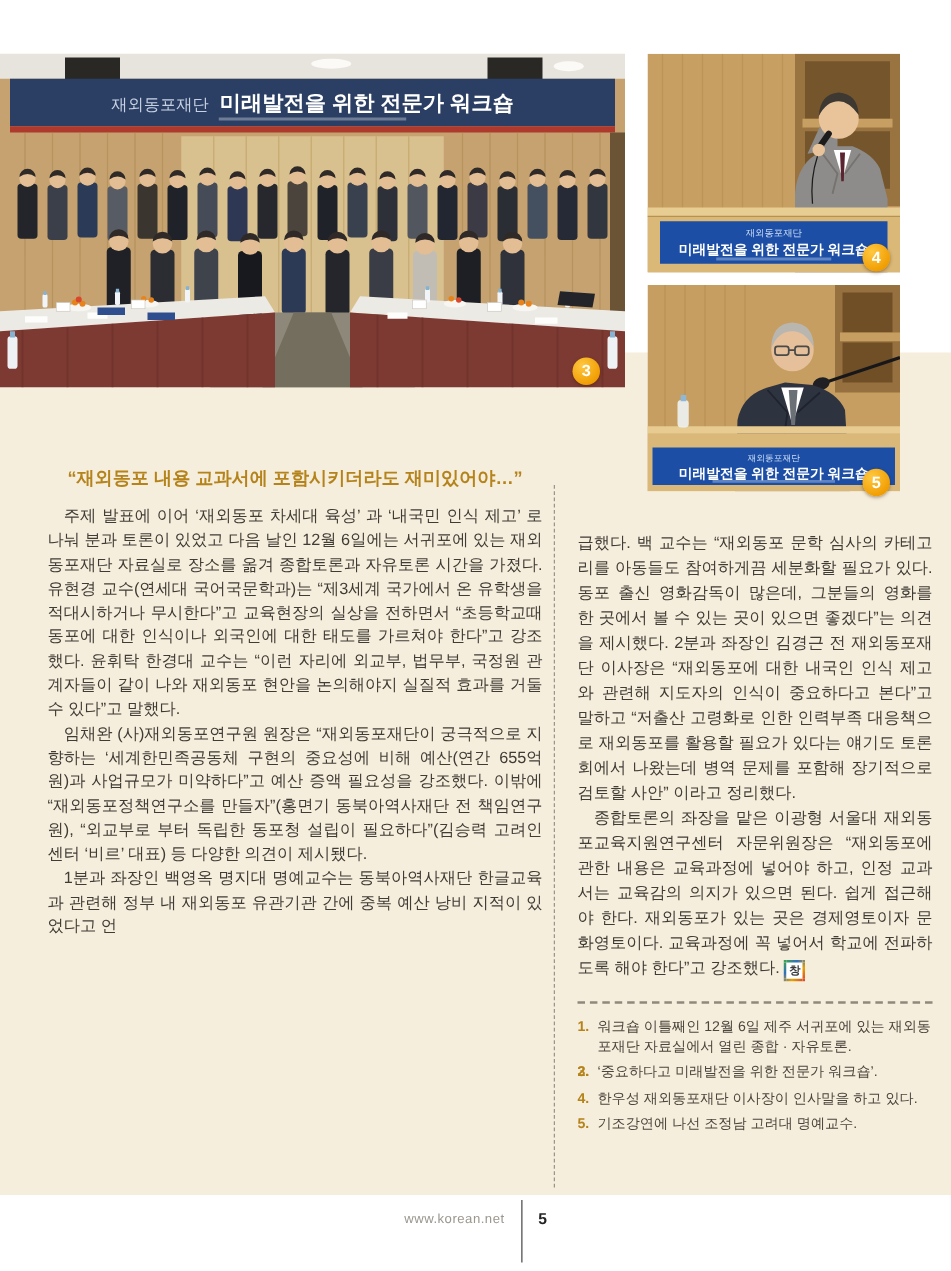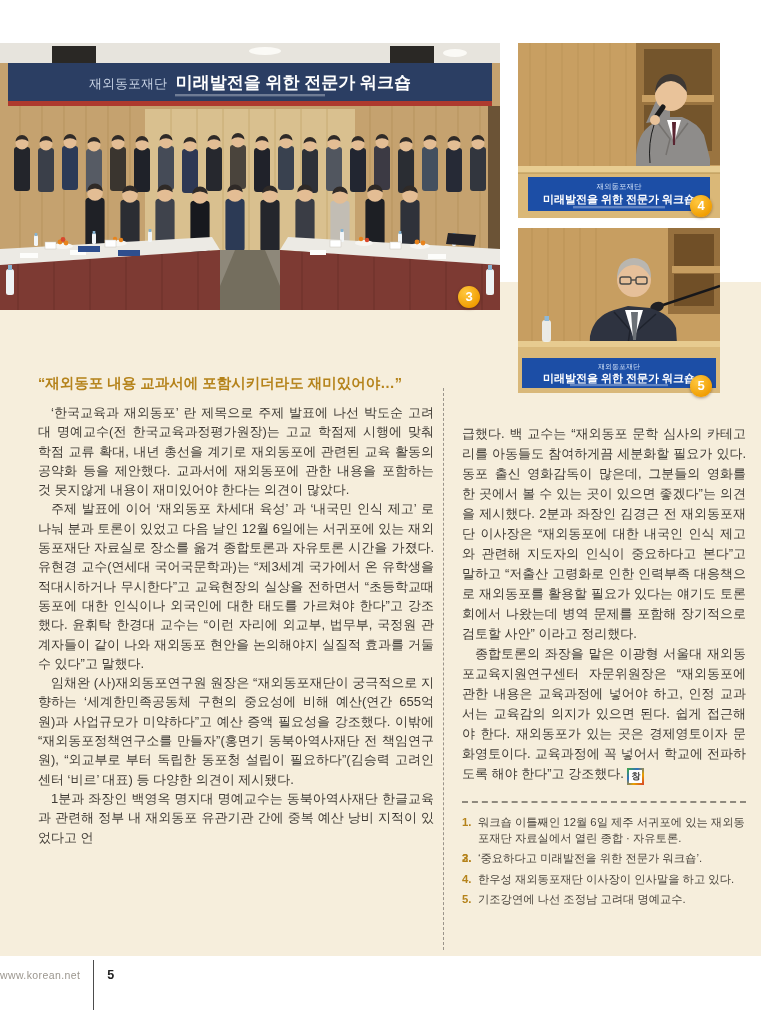--- a/index.html
+++ b/index.html
@@ -23,39 +23,39 @@
   .badge-3{left:458px;top:286px;}
   .badge-4{left:690px;top:195px;}
   .badge-5{left:690px;top:375px;}
   .col{position:absolute;color:#3f3b35;text-align:justify;}
   .col p{margin:0;}
   .col-left{left:38px;top:358px;width:396px;font-size:13px;line-height:19.3px;}
   .col-right{left:462px;top:424px;width:284px;font-size:13px;line-height:20px;}
   .indent{text-indent:13px;}
   .col-left h2{
     margin:15px 0 10px 0;font-size:14.5px;line-height:20px;color:#b5831b;
-    font-weight:bold;text-align:left;
+    font-weight:bold;text-align:center;
   }
   .divider-v{
     position:absolute;left:443px;top:388px;height:562px;width:0;
     border-left:1px dashed #9a948a;
   }
   .endmark{
     display:inline-block;width:13px;height:13px;line-height:13px;text-align:center;
     font-size:9px;font-weight:bold;color:#3a3a3a;background:#fff;vertical-align:-1px;
     border:2px solid;border-image:linear-gradient(135deg,#3fa44e,#2f6fbe,#e8a200,#d84b2a) 1;
     text-indent:0;
   }
   .dashes{margin:16px 0 12px 0;border-top:2px dashed #8f897d;height:0;}
   .footnotes{margin:0;padding:0;list-style:none;font-size:11.3px;line-height:15.6px;color:#4a453d;}
   .footnotes li{position:relative;padding-left:16px;margin-bottom:5px;text-align:left;}
   .fn-num{position:absolute;left:0;top:0;color:#b5831b;font-weight:bold;}
   .page-footer{
     position:absolute;left:0;top:960px;width:761px;
-    display:flex;justify-content:flex-start;align-items:flex-start;
+    display:flex;justify-content:center;align-items:flex-start;
   }
   .site{color:#9b968e;font-size:10.5px;letter-spacing:.4px;padding-top:9px;margin-right:13px;}
   .footer-rule{width:1px;height:50px;background:#4c4c4c;}
   .pagenum{font-weight:bold;font-size:12.5px;color:#222;padding-top:8px;margin-left:13px;}
 </style>
 </head>
 <body>
 
 <div class="cream"></div>
 
@@ -253,21 +253,20 @@
     <rect x="4" y="130" width="194" height="30" fill="#1c4ea6"></rect>
     <text x="101" y="141" text-anchor="middle" font-size="7" fill="#cfe0f8">재외동포재단</text>
     <text x="101" y="154" text-anchor="middle" font-size="11" font-weight="bold" fill="#ffffff">미래발전을 위한 전문가 워크숍</text>
     <rect x="52" y="156" width="98" height="2.2" fill="#ffffff" opacity="0.3"></rect>
   </svg>
 </figure>
 <span class="badge badge-5">5</span>
 
 <div class="col col-left">
   <h2>“재외동포 내용 교과서에 포함시키더라도 재미있어야…”</h2>
-  <p class="indent">‘한국교육과 재외동포’ 란 제목으로 주제 발표에 나선 박도순 고려대 명예교수(전 한국교육과정평가원장)는 고교 학점제 시행에 맞춰 학점 교류 확대, 내년 총선을 계기로 재외동포에 관련된 교육 활동의 공약화 등을 제안했다. 교과서에 재외동포에 관한 내용을 포함하는 것 못지않게 내용이 재미있어야 한다는 의견이 많았다.</p>
   <p class="indent">주제 발표에 이어 ‘재외동포 차세대 육성’ 과 ‘내국민 인식 제고’ 로 나눠 분과 토론이 있었고 다음 날인 12월 6일에는 서귀포에 있는 재외동포재단 자료실로 장소를 옮겨 종합토론과 자유토론 시간을 가졌다. 유현경 교수(연세대 국어국문학과)는 “제3세계 국가에서 온 유학생을 적대시하거나 무시한다”고 교육현장의 실상을 전하면서 “초등학교때 동포에 대한 인식이나 외국인에 대한 태도를 가르쳐야 한다”고 강조했다. 윤휘탁 한경대 교수는 “이런 자리에 외교부, 법무부, 국정원 관계자들이 같이 나와 재외동포 현안을 논의해야지 실질적 효과를 거둘수 있다”고 말했다.</p>
   <p class="indent">임채완 (사)재외동포연구원 원장은 “재외동포재단이 궁극적으로 지향하는 ‘세계한민족공동체 구현의 중요성에 비해 예산(연간 655억 원)과 사업규모가 미약하다”고 예산 증액 필요성을 강조했다. 이밖에 “재외동포정책연구소를 만들자”(홍면기 동북아역사재단 전 책임연구원), “외교부로 부터 독립한 동포청 설립이 필요하다”(김승력 고려인센터 ‘비르’ 대표) 등 다양한 의견이 제시됐다.</p>
   <p class="indent">1분과 좌장인 백영옥 명지대 명예교수는 동북아역사재단 한글교육과 관련해 정부 내 재외동포 유관기관 간에 중복 예산 낭비 지적이 있었다고 언</p>
 </div>
 
 <div class="divider-v"></div>
 
 <div class="col col-right">
   <p>급했다. 백 교수는 “재외동포 문학 심사의 카테고리를 아동들도 참여하게끔 세분화할 필요가 있다. 동포 출신 영화감독이 많은데, 그분들의 영화를 한 곳에서 볼 수 있는 곳이 있으면 좋겠다”는 의견을 제시했다. 2분과 좌장인 김경근 전 재외동포재단 이사장은 “재외동포에 대한 내국인 인식 제고와 관련해 지도자의 인식이 중요하다고 본다”고 말하고 “저출산 고령화로 인한 인력부족 대응책으로 재외동포를 활용할 필요가 있다는 얘기도 토론회에서 나왔는데 병역 문제를 포함해 장기적으로 검토할 사안” 이라고 정리했다.</p>
   <p class="indent"><span>종합토론의 좌장을 맡은 이광형 서울대 재외동포교육지원연구센터 자문위원장은 “재외동포에 관한 내용은 교육과정에 넣어야 하고, 인정 교과서는 교육감의 의지가 있으면 된다. 쉽게 접근해야 한다. 재외동포가 있는 곳은 경제영토이자 문화영토이다. 교육과정에 꼭 넣어서 학교에 전파하도록 해야 한다”고 강조했다.</span>

